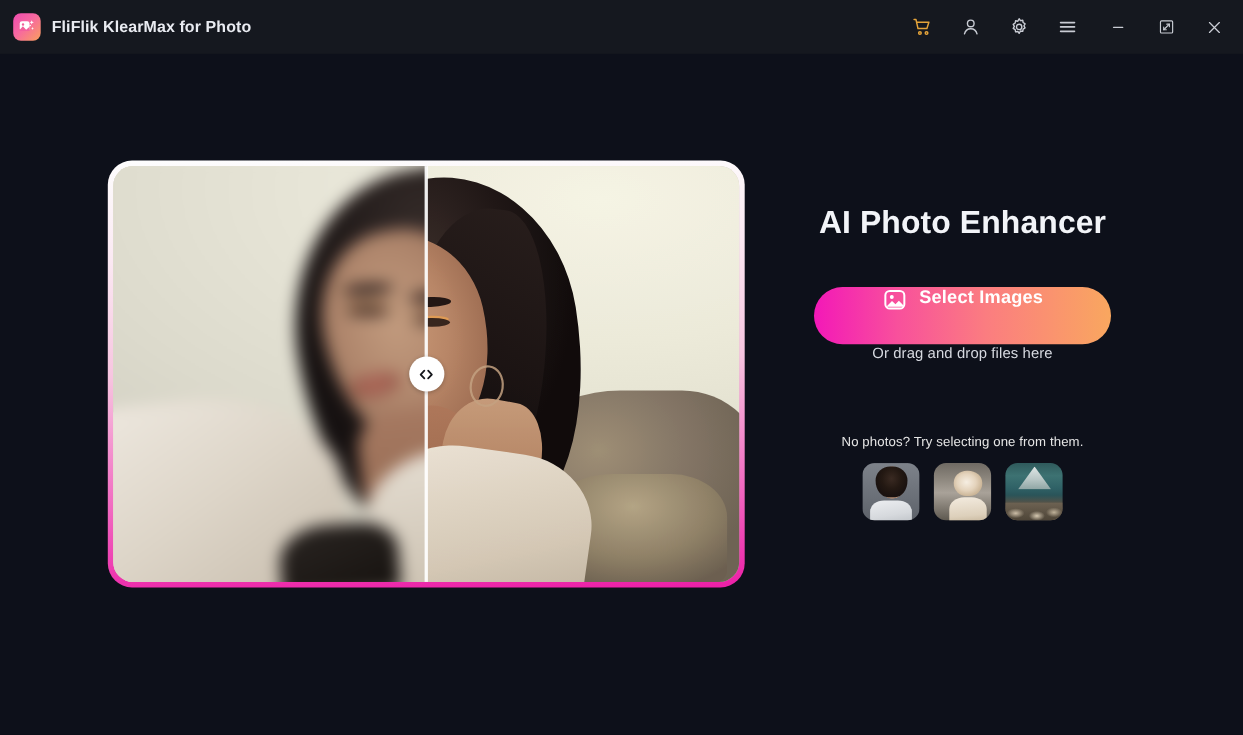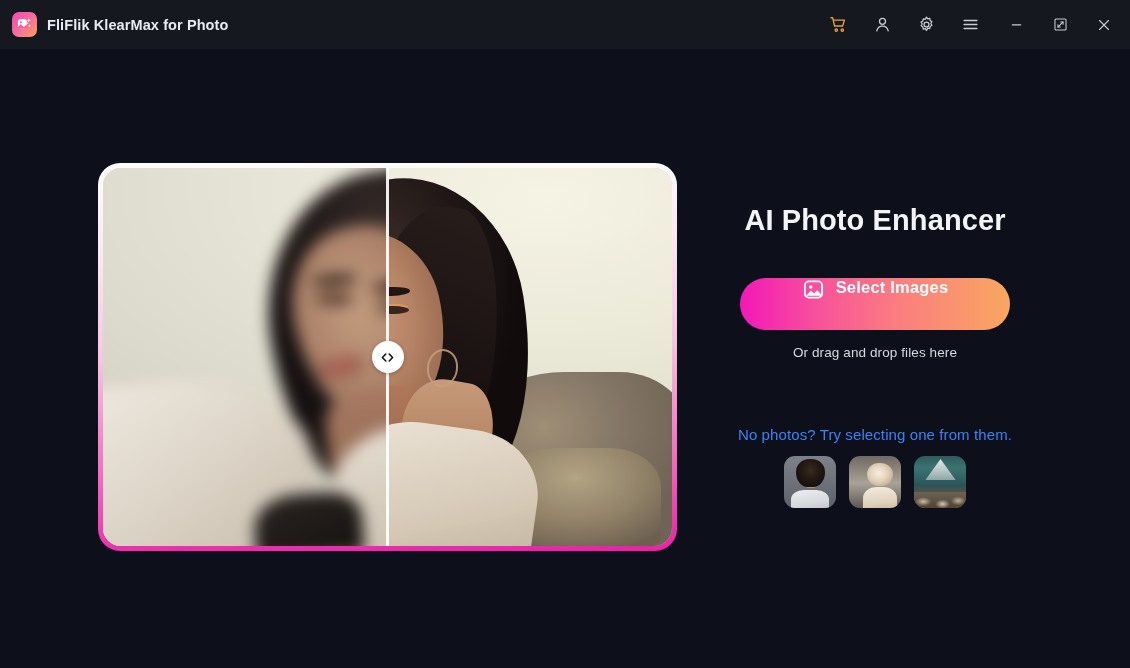--- a/index.html
+++ b/index.html
@@ -63,21 +63,21 @@
   .tb-btn.user { margin-right: 14px; }
   .tb-btn.gear { margin-right: 14px; }
   .tb-btn.menu { margin-right: 16px; }
   .tb-btn.min  { margin-right: 14px; }
   .tb-btn.max  { margin-right: 14px; }
   .tb-btn svg { display: block; }
 
   
   .content {
     position: absolute;
-    top: 49px; left: 0;
+    top: 32px; left: 0;
     width: 1130px;
     height: 619px;
   }
 
   
   .compare-card {
     position: absolute;
     left: 98px;
     top: 114px;        
     width: 579px;
@@ -305,30 +305,29 @@
   .select-btn .label {
     font-family: "Liberation Sans", sans-serif;
     font-size: 16.5px;
     font-weight: 700;
     color: #ffffff;
     letter-spacing: .2px;
   }
   .select-btn svg { display: block; }
 
   .drag-hint {
-    margin-top: 15px;
     color: #d6d9e0;
     font-size: 13.5px;
     letter-spacing: .1px;
   }
 
   .samples-hint {
     margin-top: 66px;
-    color: #3b82f6;
-    font-size: 15px;
+    color: #e5e5e5;
+    font-size: 12px;
     letter-spacing: .1px;
   }
 
   .samples {
     margin-top: 13px;
     display: flex;
     gap: 13px;
   }
   .thumb {
     width: 52px; height: 52px;

